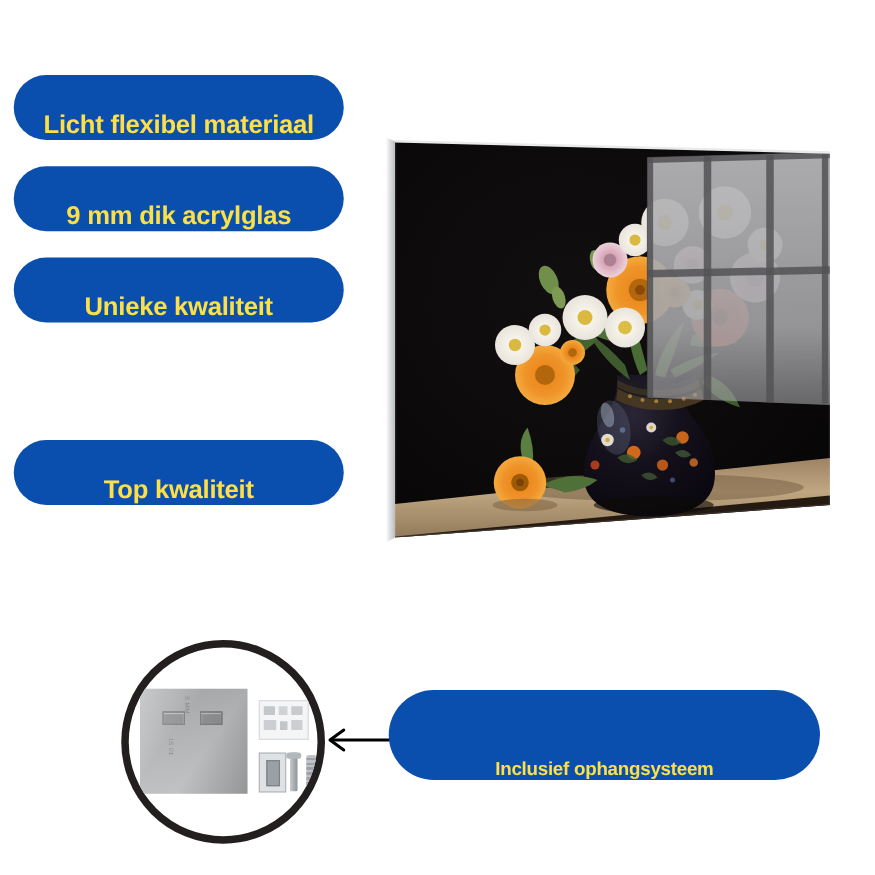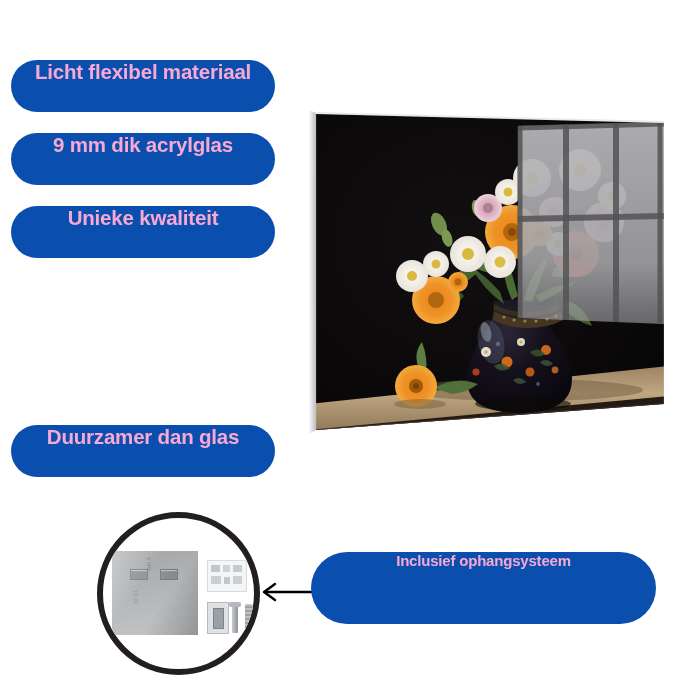--- a/index.html
+++ b/index.html
@@ -6,22 +6,22 @@
   html,body{margin:0;padding:0;}
   body{
     width:700px;height:700px;background:#ffffff;overflow:hidden;
     font-family:"Liberation Sans","DejaVu Sans",sans-serif;
     position:relative;
   }
   #stage{position:absolute;inset:0;width:700px;height:700px;}
 
   
   .badge{
-    position:absolute;display:flex;align-items:flex-start;justify-content:center;
-    background:#0b4fae;border-radius:999px;color:#f9a8d4;
+    position:absolute;display:flex;align-items:flex-end;justify-content:center;
+    background:#0b4fae;border-radius:999px;color:#fde047;
     font-weight:bold;letter-spacing:-0.2px;text-align:center;
     box-sizing:border-box;padding:0 12px;white-space:nowrap;
   }
   .feat{left:11px;width:264px;height:52px;font-size:20.5px;}
   .f0{top:60px}.f1{top:133px}.f2{top:206px}
   .f3{top:279px}.f4{top:352px}.f5{top:425px}
 
   .callout{
     left:311px;top:552px;width:345px;height:72px;font-size:15px;
   }
@@ -80,22 +80,22 @@
 
   <div class="badge feat f0">
     <span>Licht flexibel materiaal</span>
   </div>
   <div class="badge feat f1">
     <span>9 mm dik acrylglas</span>
   </div>
   <div class="badge feat f2">
     <span>Unieke kwaliteit</span>
   </div>
-  <div class="badge feat f5">
-    <span>Duurzamer dan glas</span>
+  <div class="badge feat f4">
+    <span>Top kwaliteit</span>
   </div>
 
   <div id="art-wrap">
     <svg id="art-svg" viewBox="0 0 368 340">
       <defs>
         <clipPath id="panelClip">
           <polygon points="8,9 356,18 356,300 8,326"></polygon>
         </clipPath>
         <linearGradient id="tableG" x1="0" y1="0" x2="0" y2="1">
           <stop offset="0%" stop-color="#9d8263"></stop>

